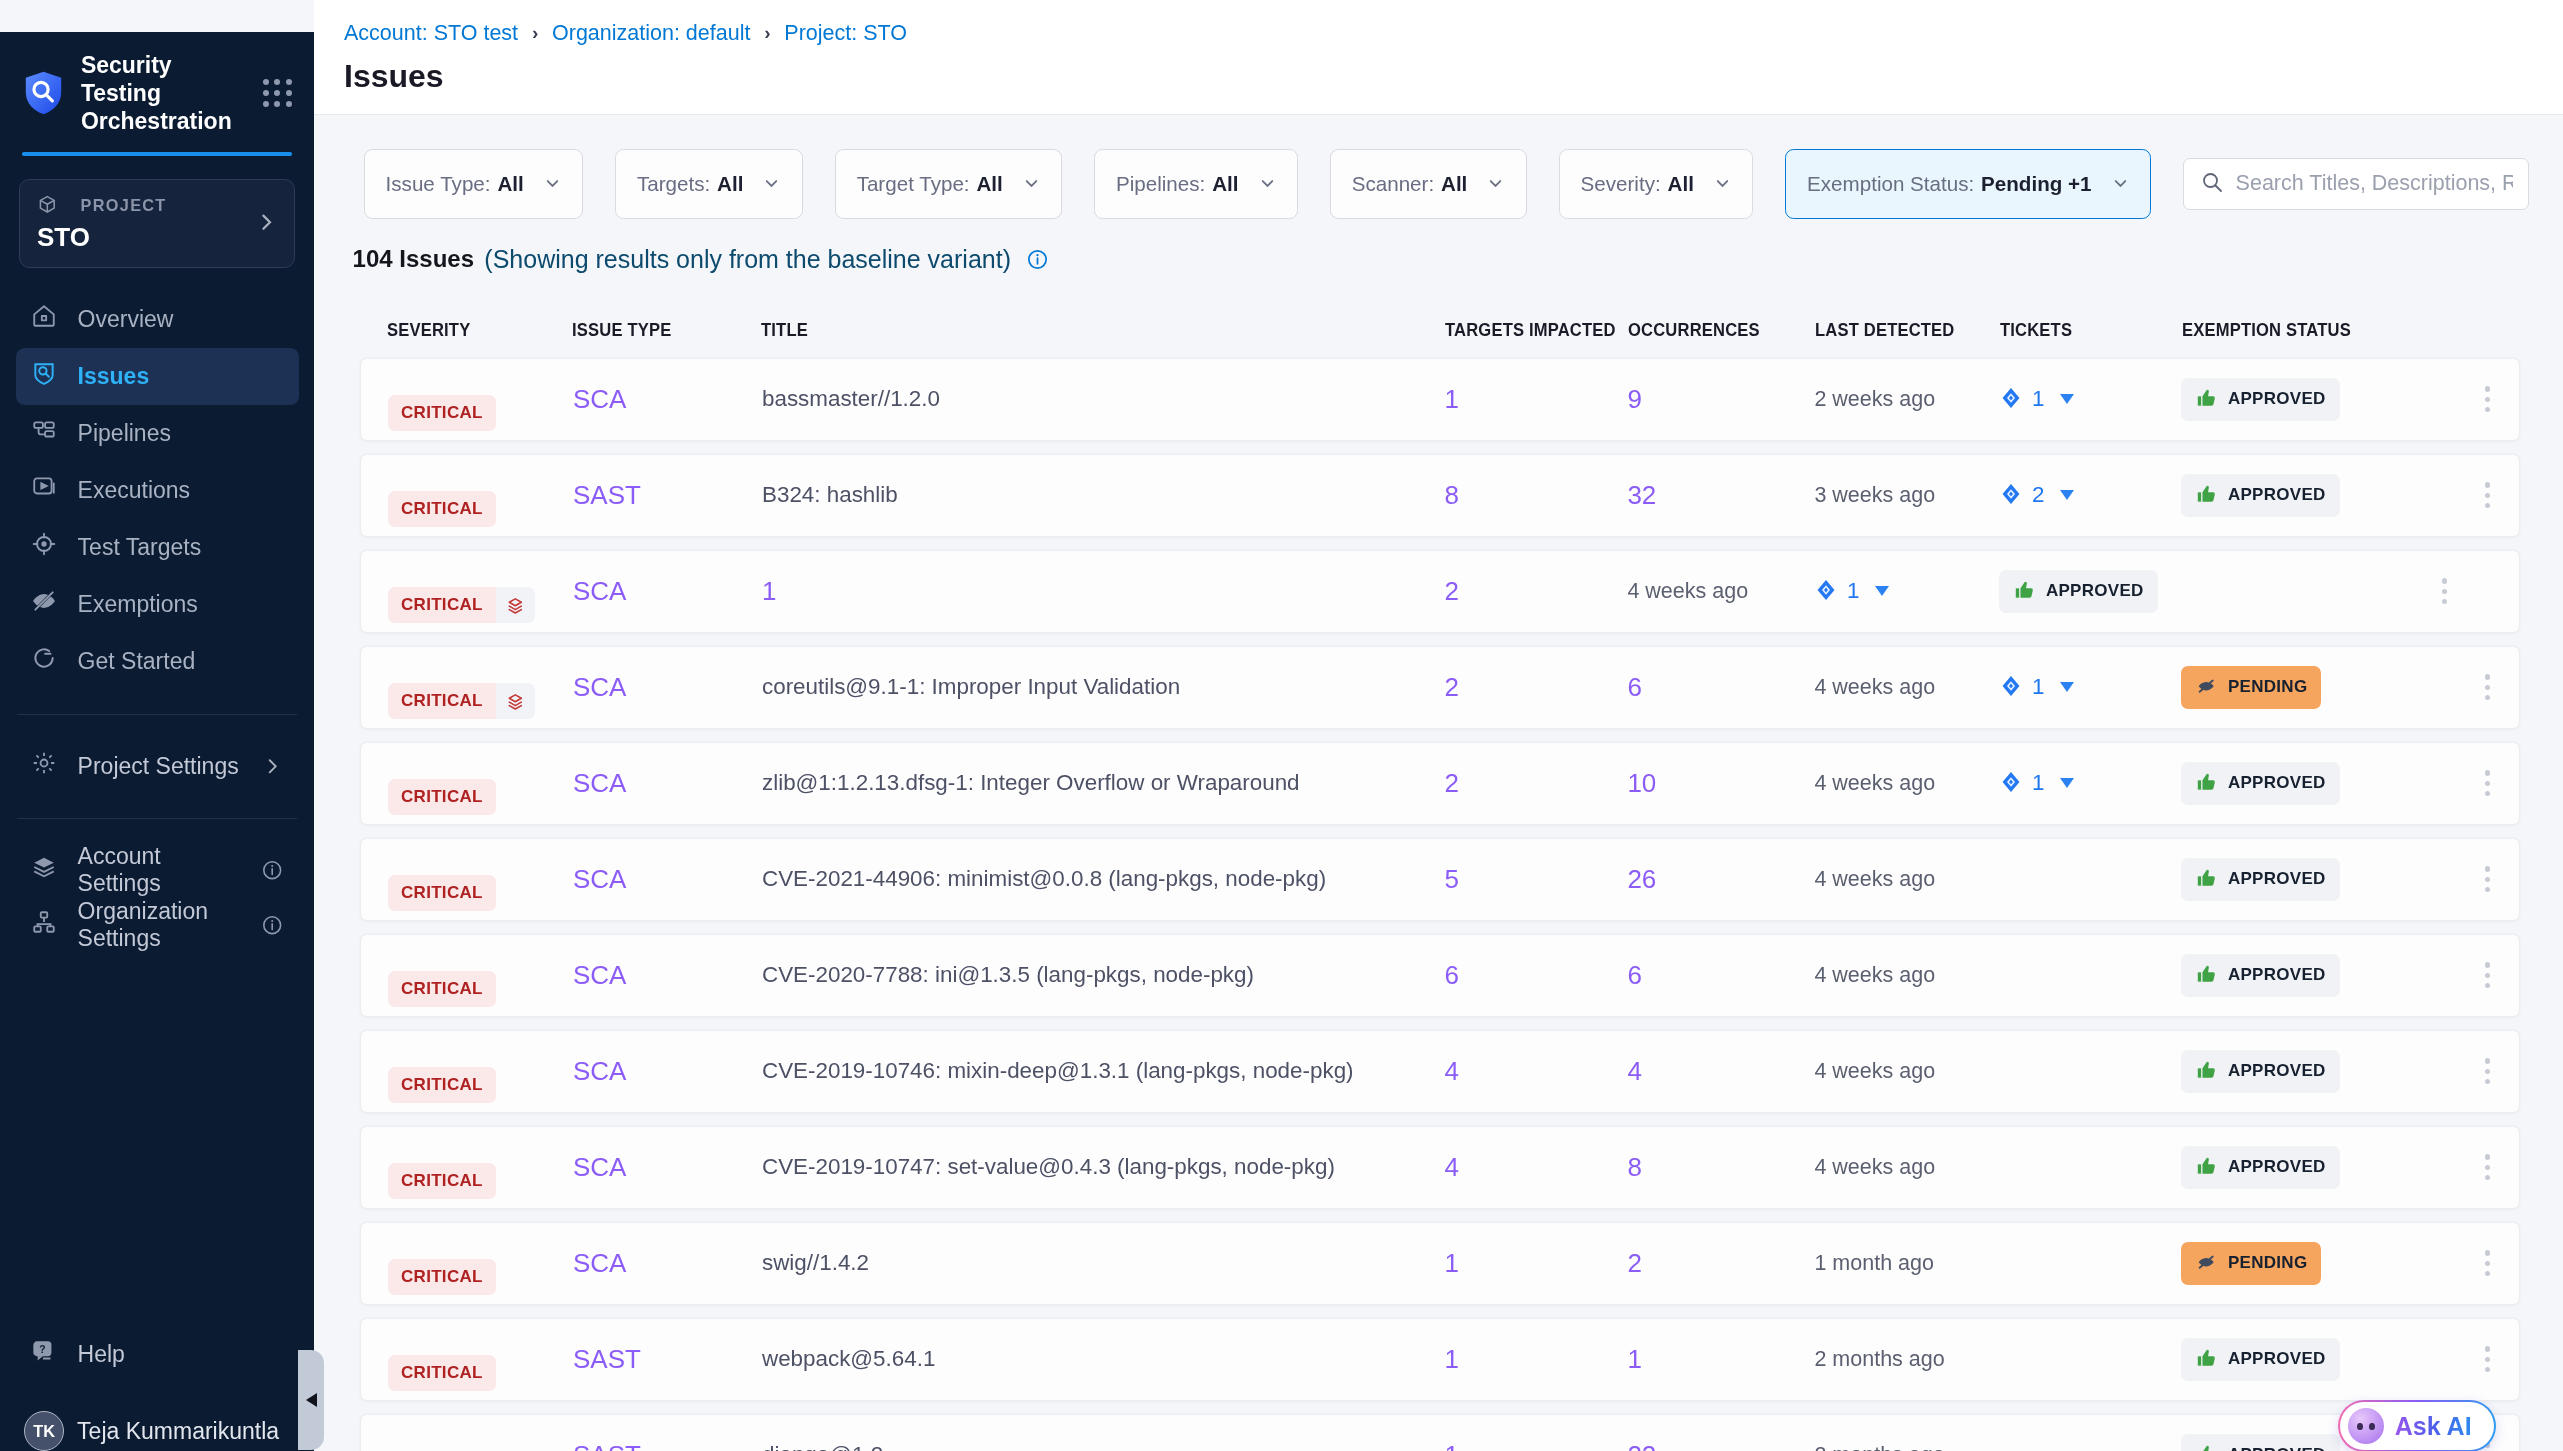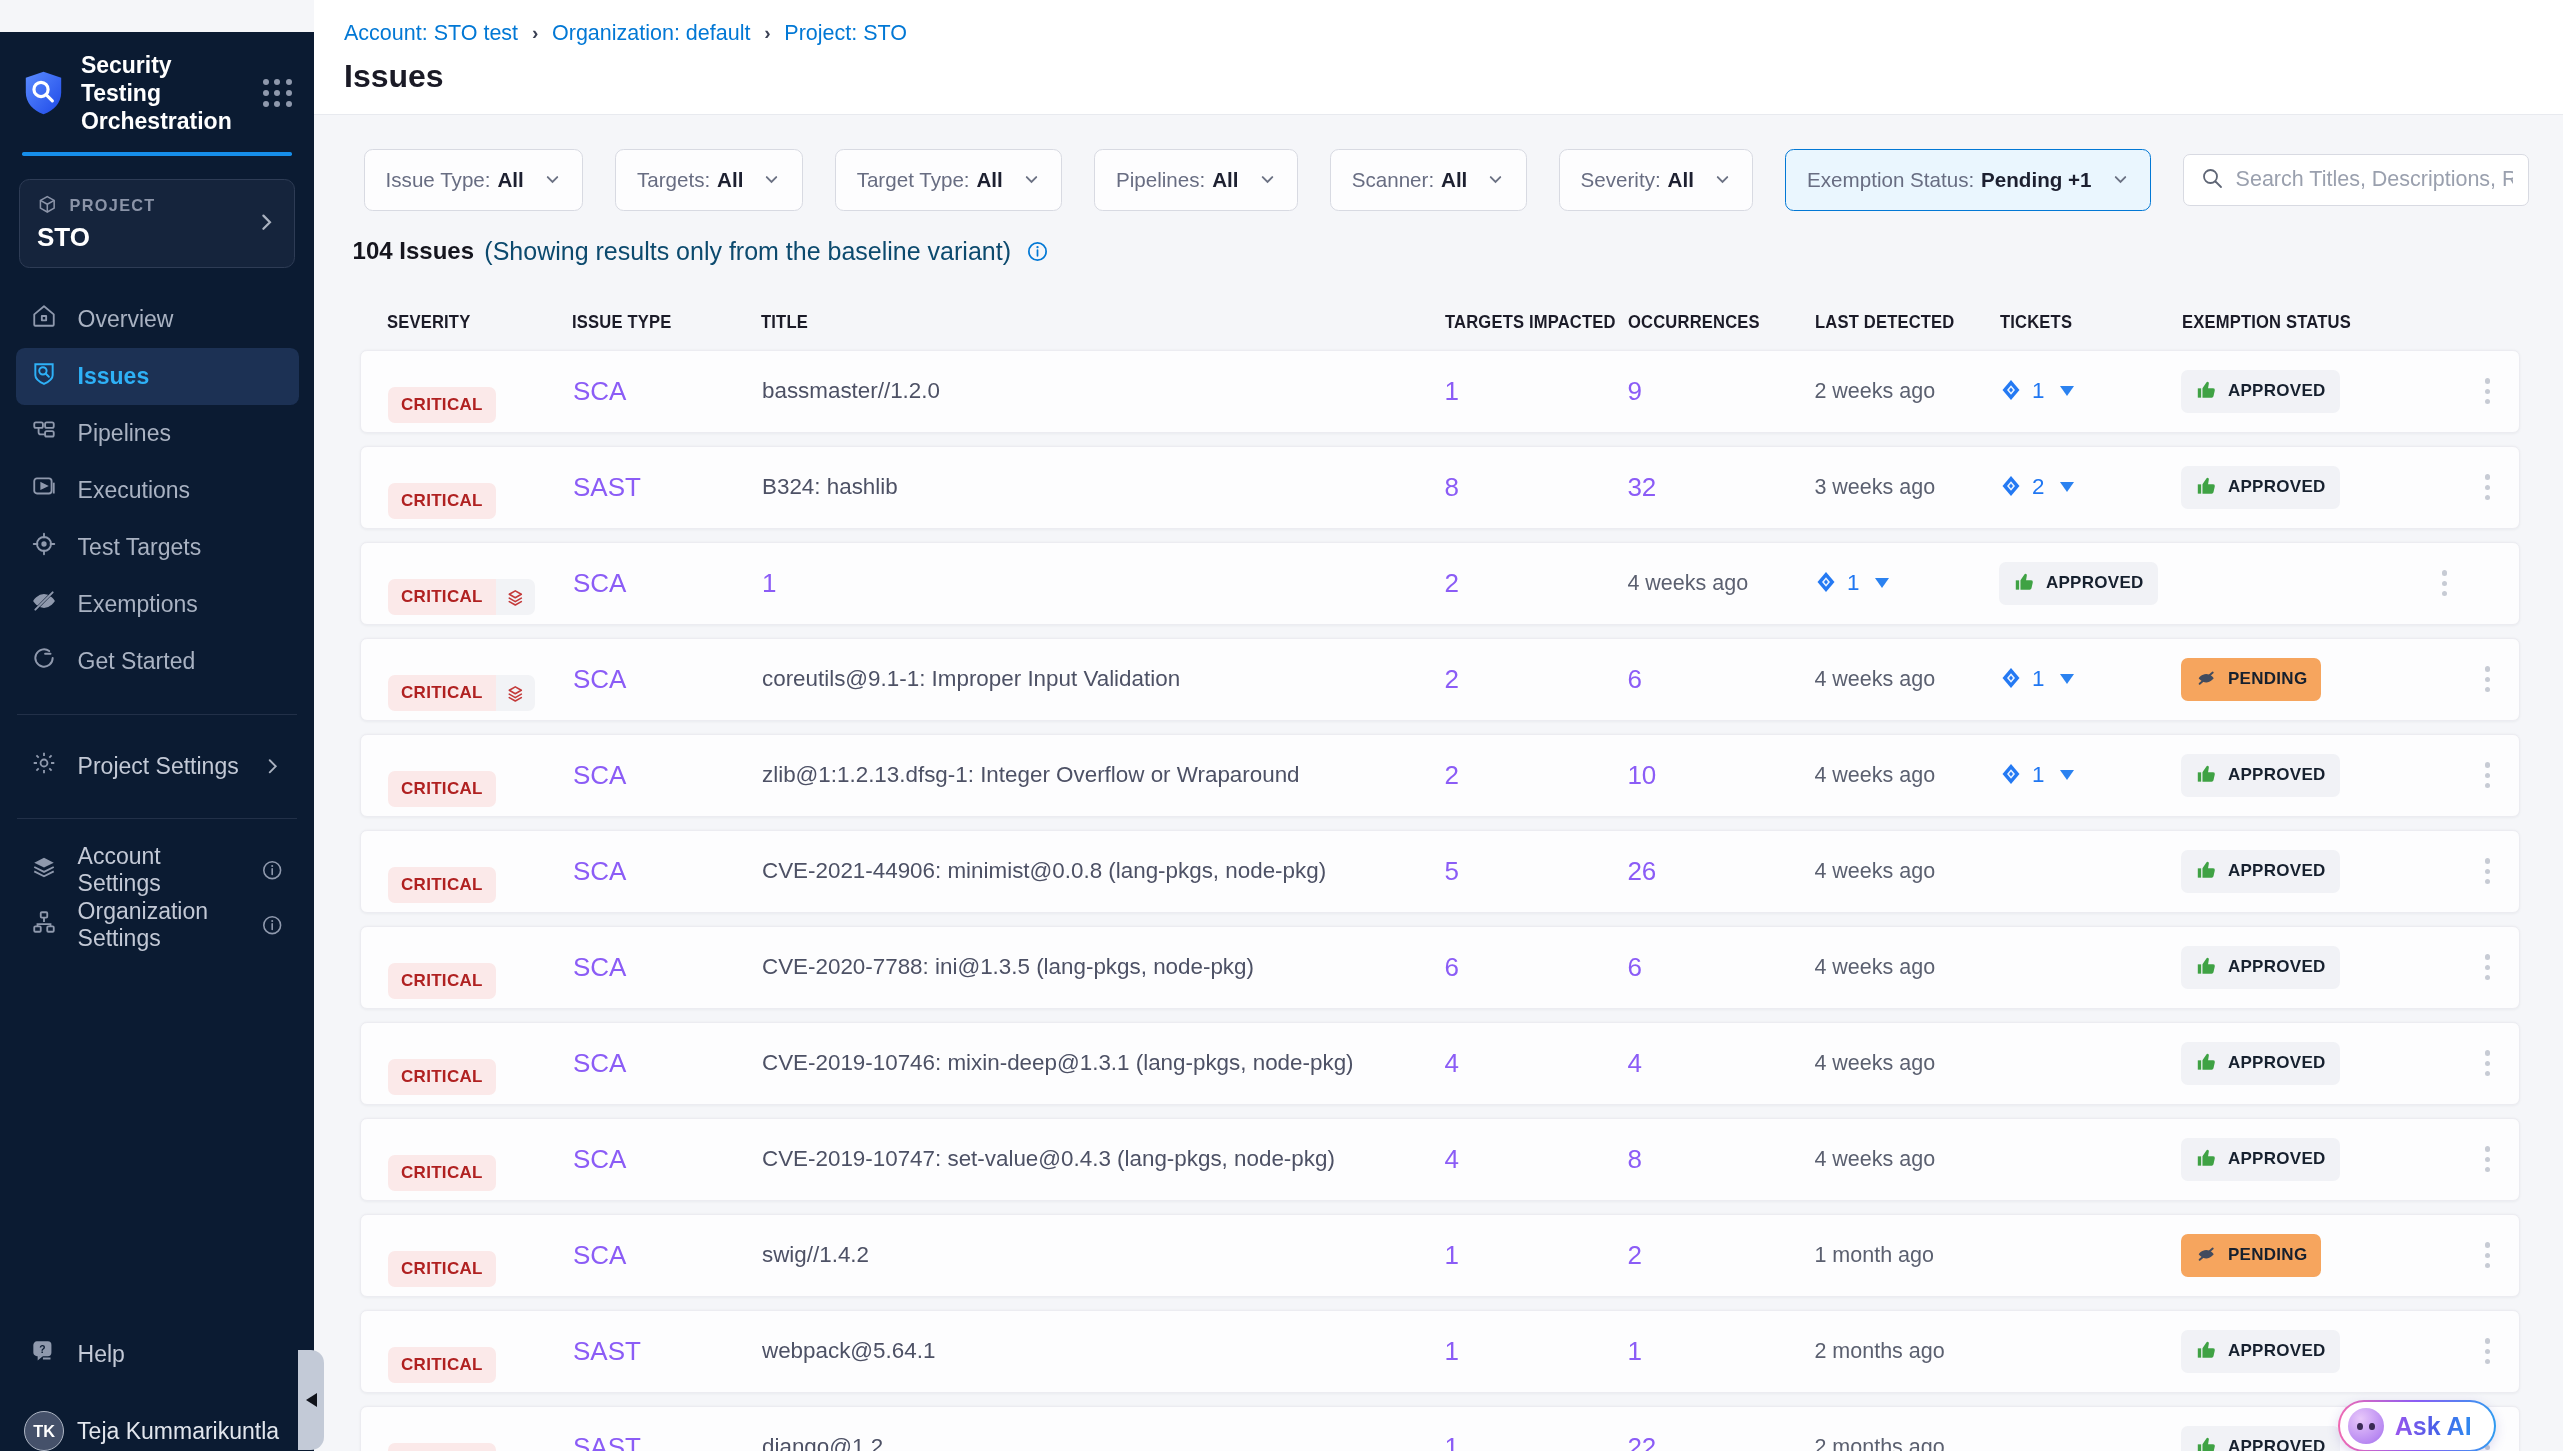--- a/index.html
+++ b/index.html
@@ -10,21 +10,21 @@
   .sidebar { width:314px; min-width:314px; height:100%; background:#0B1B32; display:flex; flex-direction:column; position:relative; z-index:5;margin-top:32px; }
   .side-header { display:flex; align-items:center; gap:15.5px; padding:19px 22.4px 15.5px 22.4px; }
   .logo-badge { width:43px; height:46px; flex:none; }
   .app-title { color:#FFFFFF; font-size:23px; font-weight:700; line-height:28px; flex:1; }
   .grid-icon { display:grid; grid-template-columns:repeat(3,6px); gap:5.2px; cursor:pointer; }
   .grid-icon i { width:6px; height:6px; border-radius:50%; background:#8F99AD; }
   .blue-line { height:4.3px; background:#168EEA; margin:1.7px 22.4px 0 22.4px; border-radius:1.7px; }
 
   .project-card { margin:22.4px 19px 0 19px; background:#15243C; border:0.9px solid #2E3C55; border-radius:10.3px; padding:13.8px 17px; display:flex; align-items:center; cursor:pointer; }
   .project-card .pc-text { flex:1; }
-  .pc-label-row { display:flex; align-items:center; gap:12px; color:#8B94A8; }
+  .pc-label-row { display:flex; align-items:center; gap:23px; color:#8B94A8; }
   .pc-label { font-size:16.3px; font-weight:700; letter-spacing:1.3px; }
   .pc-name { color:#FFFFFF; font-size:26px; font-weight:600; margin-top:5.2px; }
 
   nav.side-nav { margin-top:22.4px; }
   .nav-item { display:flex; align-items:center; gap:20.6px; height:57px; margin:0 15.5px; padding:0 15.5px; border-radius:8.6px; color:#A9B2C2; font-size:23px; cursor:pointer; }
   .nav-item svg { flex:none; }
   .nav-item.active { background:#1C3154; color:#2EB1F7; font-weight:600; }
   .side-divider { height:0.9px; background:#223048; margin:24px 17px; }
   .side-item { display:flex; align-items:center; gap:20.6px; height:55px; margin:0 15.5px; padding:0 15.5px; color:#C3C9D6; font-size:23px; cursor:pointer; }
   .side-item .right { margin-left:auto; display:flex; align-items:center; }
@@ -39,21 +39,21 @@
   
   .main { flex:1; display:flex; flex-direction:column; min-width:0; }
   .page-header { background:#FFFFFF; border-bottom:0.9px solid #E8EAEF; padding:20.6px 43px 19px 30px; }
   .breadcrumb { display:flex; align-items:center; gap:13.8px; font-size:21.5px; }
   .crumb { color:#0278D5; cursor:pointer; }
   .crumb-sep { color:#3B4154; font-size:19px; font-weight:700; }
   .page-title { margin-top:12px; font-size:32px; font-weight:700; color:#1A1A26; }
 
   .content { padding:34px 43px 0 30px; flex:1; }
   .filter-row { display:flex; align-items:center; gap:32px; margin-left:20px; }
-  .filter-pill { display:inline-flex; align-items:center; height:62px; padding:0 20.6px; background:#FDFDFE; border:1.7px solid #D8DAE2; border-radius:8.6px; font-size:20.6px; cursor:pointer; white-space:nowrap;justify-content:center; }
+  .filter-pill { display:inline-flex; align-items:center; height:70px; padding:0 20.6px; background:#FDFDFE; border:1.7px solid #D8DAE2; border-radius:8.6px; font-size:20.6px; cursor:pointer; white-space:nowrap;justify-content:center; }
   .filter-pill .f-label { color:#686D82; }
   .filter-pill .f-value { color:#1D2030; font-weight:700; margin-left:6.9px; }
   .filter-pill .f-chev { margin-left:19px; display:flex; }
   .filter-pill.active { border-color:#0278D5; background:#EAF6FE; }
   .search-box { margin-left:auto; width:411px; height:52px; background:#FFFFFF; border:1.7px solid #D8DAE2; border-radius:6.9px; display:flex; align-items:center; padding:0 15.5px; gap:12px; }
   .search-box input { border:none; outline:none; flex:1; font-size:21.5px; color:#30354a; font-family:inherit; background:transparent; }
   .search-box input::placeholder { color:#9AA0AE; }
 
   .summary-row { display:flex; align-items:center; gap:10.3px; margin:26px 0 0 8.6px; }
   .summary-count { font-size:24px; font-weight:700; color:#15151E; }

